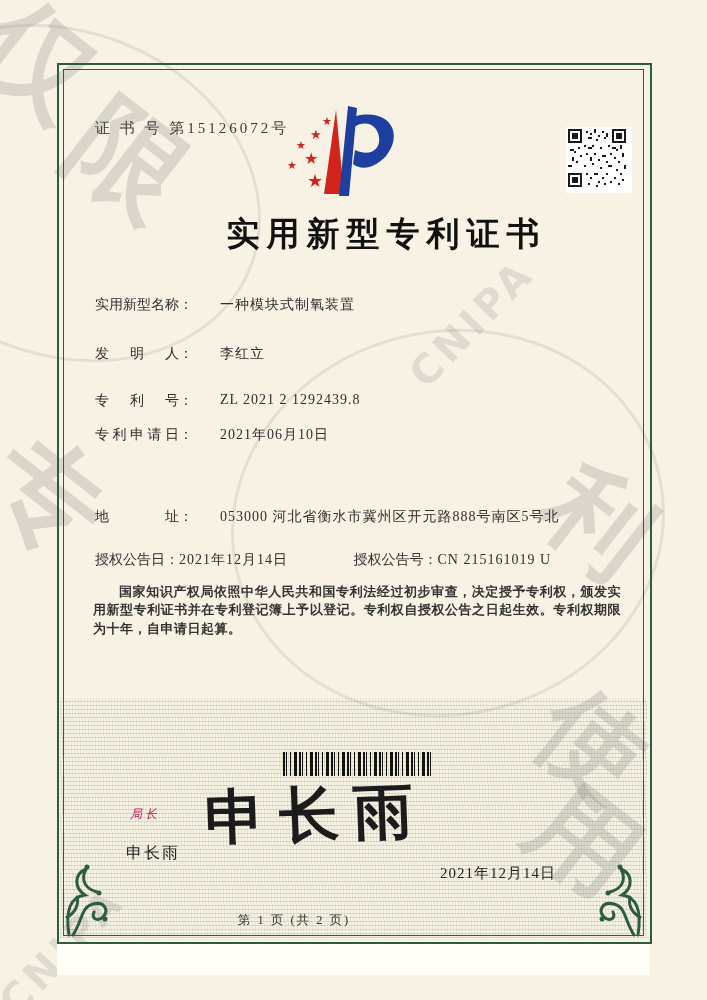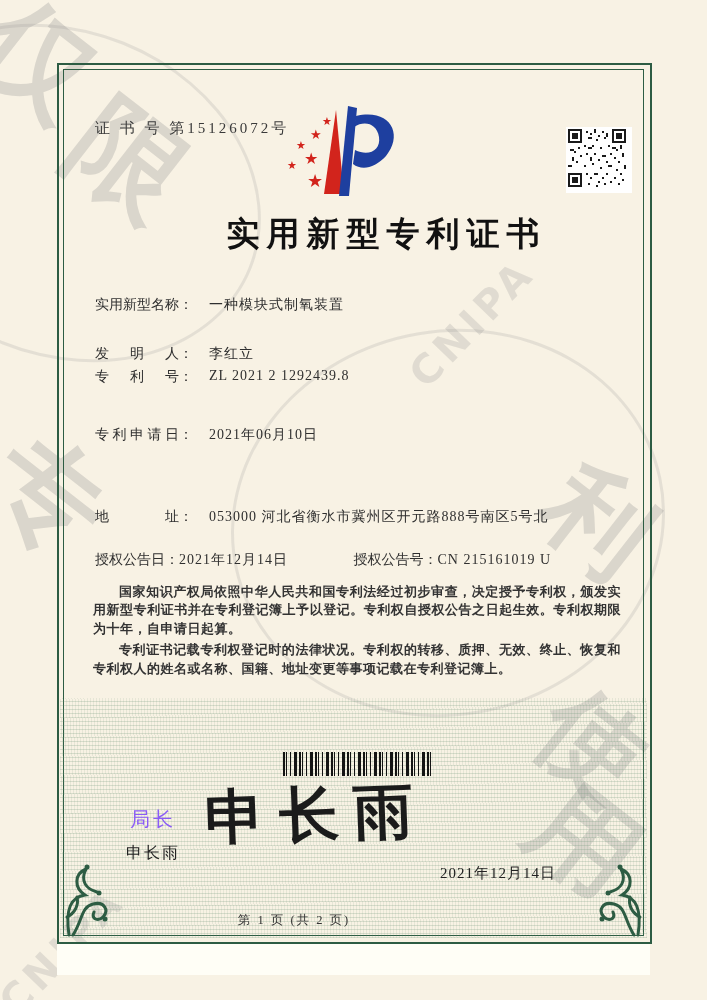--- a/index.html
+++ b/index.html
@@ -37,38 +37,38 @@
   .cert-no{position:absolute;left:95px;top:119px;font-size:15px;letter-spacing:3px;color:#3a3a3a;}
   .logo{position:absolute;left:280px;top:104px;width:130px;height:98px;}
   .logo .star{position:absolute;color:#d2241c;font-family:"DejaVu Sans",sans-serif;line-height:1;}
   .qr{position:absolute;left:566px;top:127px;width:62px;height:62px;background:#fff;padding:2px;}
   .title{position:absolute;left:57px;top:212px;width:659px;text-align:center;
     font-size:33px;font-weight:700;letter-spacing:7px;color:#111;}
   
   .frow{position:absolute;left:95px;font-size:14px;white-space:nowrap;}
   .flabel{display:inline-block;width:84px;text-align:justify;text-align-last:justify;vertical-align:top;}
   .fcolon{display:inline-block;vertical-align:top;}
-  .fvalue{display:inline-block;margin-left:16px;letter-spacing:1px;vertical-align:top;}
-  .r1{top:296px;} .r2{top:345px;} .r3{top:368px;} .r4{top:426px;text-decoration:underline;} .r5{top:466px;} .r6{top:508px;}
+  .fvalue{display:inline-block;margin-left:27px;letter-spacing:1px;vertical-align:top;}
+  .r1{top:296px;} .r2{top:345px;} .r3{top:392px;} .r4{top:426px;text-decoration:underline;} .r5{top:466px;} .r6{top:508px;}
   .grant-row{position:absolute;left:95px;top:551px;font-size:14px;white-space:nowrap;}
   .grant-pair{display:inline-block;}
   .gp2{margin-left:62px;}
   .gvalue{letter-spacing:1px;}
   
   .paras{position:absolute;left:93px;top:583px;width:528px;}
   .paras p{margin:0 0 3px 0;font-size:13px;line-height:1.42;text-indent:2em;
     text-align:justify;color:#333;letter-spacing:.5px;font-weight:bold;}
   
   .barcode{position:absolute;left:283px;top:752px;width:150px;height:24px;
     background:
       repeating-linear-gradient(90deg,#141414 0 2px, rgba(0,0,0,0) 2px 3px, #141414 3px 4px,
         rgba(0,0,0,0) 4px 7px, #141414 7px 8px, rgba(0,0,0,0) 8px 11px,
         #141414 11px 14px, rgba(0,0,0,0) 14px 16px);}
   
-  .sig-role{position:absolute;left:130px;top:806px;font-size:20px;letter-spacing:3px;color:#8b5cf6;}
+  .sig-role{position:absolute;left:130px;top:806px;font-size:12px;letter-spacing:3px;color:#be185d;font-style:italic;}
   .sig-name{position:absolute;left:126px;top:843px;font-size:16px;letter-spacing:2px;color:#222;}
   .autograph{position:absolute;left:205px;top:775px;font-size:60px;letter-spacing:14px;
     font-weight:bold;color:#1b1b1b;transform:rotate(-2deg);font-family:"DejaVu Sans",sans-serif;}
   .grant-date{position:absolute;left:440px;top:864px;font-size:15px;letter-spacing:1px;color:#222;}
   
   .ornament{position:absolute;width:58px;height:90px;}
   .orn-left{left:61px;top:847px;}
   .orn-right{left:588px;top:847px;transform:scaleX(-1);}
   
   .page-info{position:absolute;left:57px;top:912px;width:474px;text-align:center;
@@ -211,21 +211,20 @@
     <span class="grant-pair">
       <span>授权公告日</span><span>：</span><span class="gvalue">2021年12月14日</span>
     </span>
     <span class="grant-pair gp2">
       <span>授权公告号</span><span>：</span><span class="gvalue">CN 215161019 U</span>
     </span>
   </div>
 
   <div class="paras">
     <p>国家知识产权局依照中华人民共和国专利法经过初步审查，决定授予专利权，颁发实用新型专利证书并在专利登记簿上予以登记。专利权自授权公告之日起生效。专利权期限为十年，自申请日起算。</p>
-    <p>专利证书记载专利权登记时的法律状况。专利权的转移、质押、无效、终止、恢复和专利权人的姓名或名称、国籍、地址变更等事项记载在专利登记簿上。</p>
   </div>
 
   <div class="barcode"></div>
 
   <div class="autograph">申长雨</div>
   <div class="sig-role">局长</div>
   <div class="sig-name">申长雨</div>
   <div class="grant-date">2021年12月14日</div>
 
   <svg class="ornament orn-left" viewBox="0 0 58 90">

